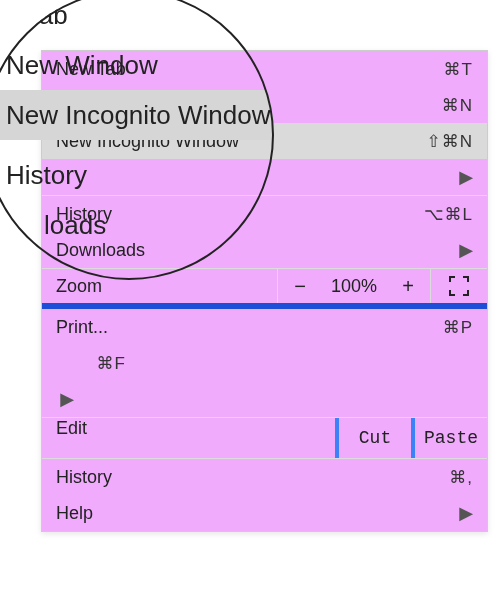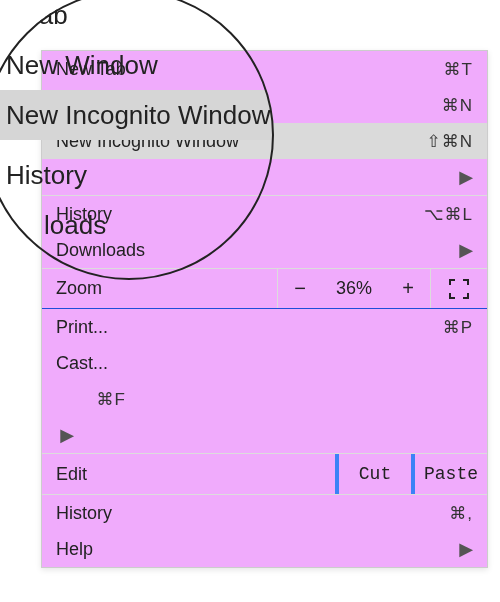--- a/index.html
+++ b/index.html
@@ -6,28 +6,28 @@
   .stage{position:relative;width:500px;height:602px;overflow:hidden;}
 
   .menu{position:absolute;left:41px;top:50px;width:445px;border:1px solid #ccc;background:#f0abfc;box-shadow:0 2px 6px rgba(0,0,0,.1);}
   .row{display:flex;align-items:center;height:36px;padding:0 14px;box-sizing:border-box;}
   .row .label{flex:1;white-space:nowrap;}
   .row .accel{font-size:17px;letter-spacing:1px;color:#333;text-align:right;min-width:70px;}
   .row .tri{width:18px;text-align:right;color:#555;}
   .sep{height:1px;background:#dcdcdc;margin:0;}
   .hl{background:#dadada;}
 
-  .zoomrow{display:flex;align-items:center;height:40px;box-sizing:border-box;border-bottom:1px solid #1d4ed8;}
+  .zoomrow{display:flex;align-items:center;height:40px;box-sizing:border-box;border-bottom:6px solid #1d4ed8;}
   .zoomrow .zlabel{flex:1;padding-left:14px;}
   .zoomcell{display:flex;align-items:center;border-left:1px solid #dcdcdc;height:100%;}
   .zbtn{width:44px;text-align:center;font-size:20px;}
   .zval{width:64px;text-align:center;}
   .fsbtn{width:56px;display:flex;align-items:center;justify-content:center;}
 
-  .editrow{display:flex;align-items:center;height:40px;border-top:1px solid #dcdcdc;border-bottom:1px solid #dcdcdc;}
+  .editrow{display:flex;height:40px;border-top:1px solid #dcdcdc;border-bottom:1px solid #dcdcdc;}
   .editrow .elabel{flex:1;padding-left:14px;}
   .ecell{width:72px;text-align:center;border-left:4px solid #3b82f6;height:100%;display:flex;align-items:center;justify-content:center;font-family:Liberation Mono, monospace;}
 
   
   .circle-wrap{position:absolute;left:-16px;top:-10px;width:290px;height:290px;border-radius:50%;overflow:hidden;}
   .circle-border{position:absolute;left:-16px;top:-10px;width:290px;height:290px;border-radius:50%;border:2px solid #222;box-sizing:border-box;pointer-events:none;}
   .magmenu{position:absolute;left:0;top:0;width:320px;}
   .bigrow{height:50px;display:flex;align-items:center;padding-left:22px;font-size:26px;color:#222;}
   .bigrow.hl{background:#d6d6d6;}
   .bigsep{height:10px;}
@@ -63,36 +63,33 @@
   <div class="row">
     <span class="label">Downloads</span>
     <span class="tri">▶</span>
   </div>
   <div class="sep"></div>
 
   <div class="zoomrow">
     <span class="zlabel">Zoom</span>
     <div class="zoomcell">
       <div class="zbtn">−</div>
-      <div class="zval">36%</div>
+      <div class="zval">100%</div>
       <div class="zbtn">+</div>
     </div>
     <div class="zoomcell fsbtn">
       <svg class="fsicon" viewBox="0 0 20 20">
             <path d="M1 6V1h5M14 1h5v5M19 14v5h-5M6 19H1v-5" stroke="#222" stroke-width="2" fill="none"></path>
           </svg>
     </div>
   </div>
 
   <div class="row">
     <span class="label">Print...</span>
     <span class="accel">⌘P</span>
-  </div>
-  <div class="row">
-    <span class="label">Cast...</span>
   </div>
   <div class="row">
     <span class="accel">⌘F</span>
   </div>
   <div class="row">
     <span class="tri">▶</span>
   </div>
 
   <div class="editrow">
     <span class="elabel">Edit</span>

